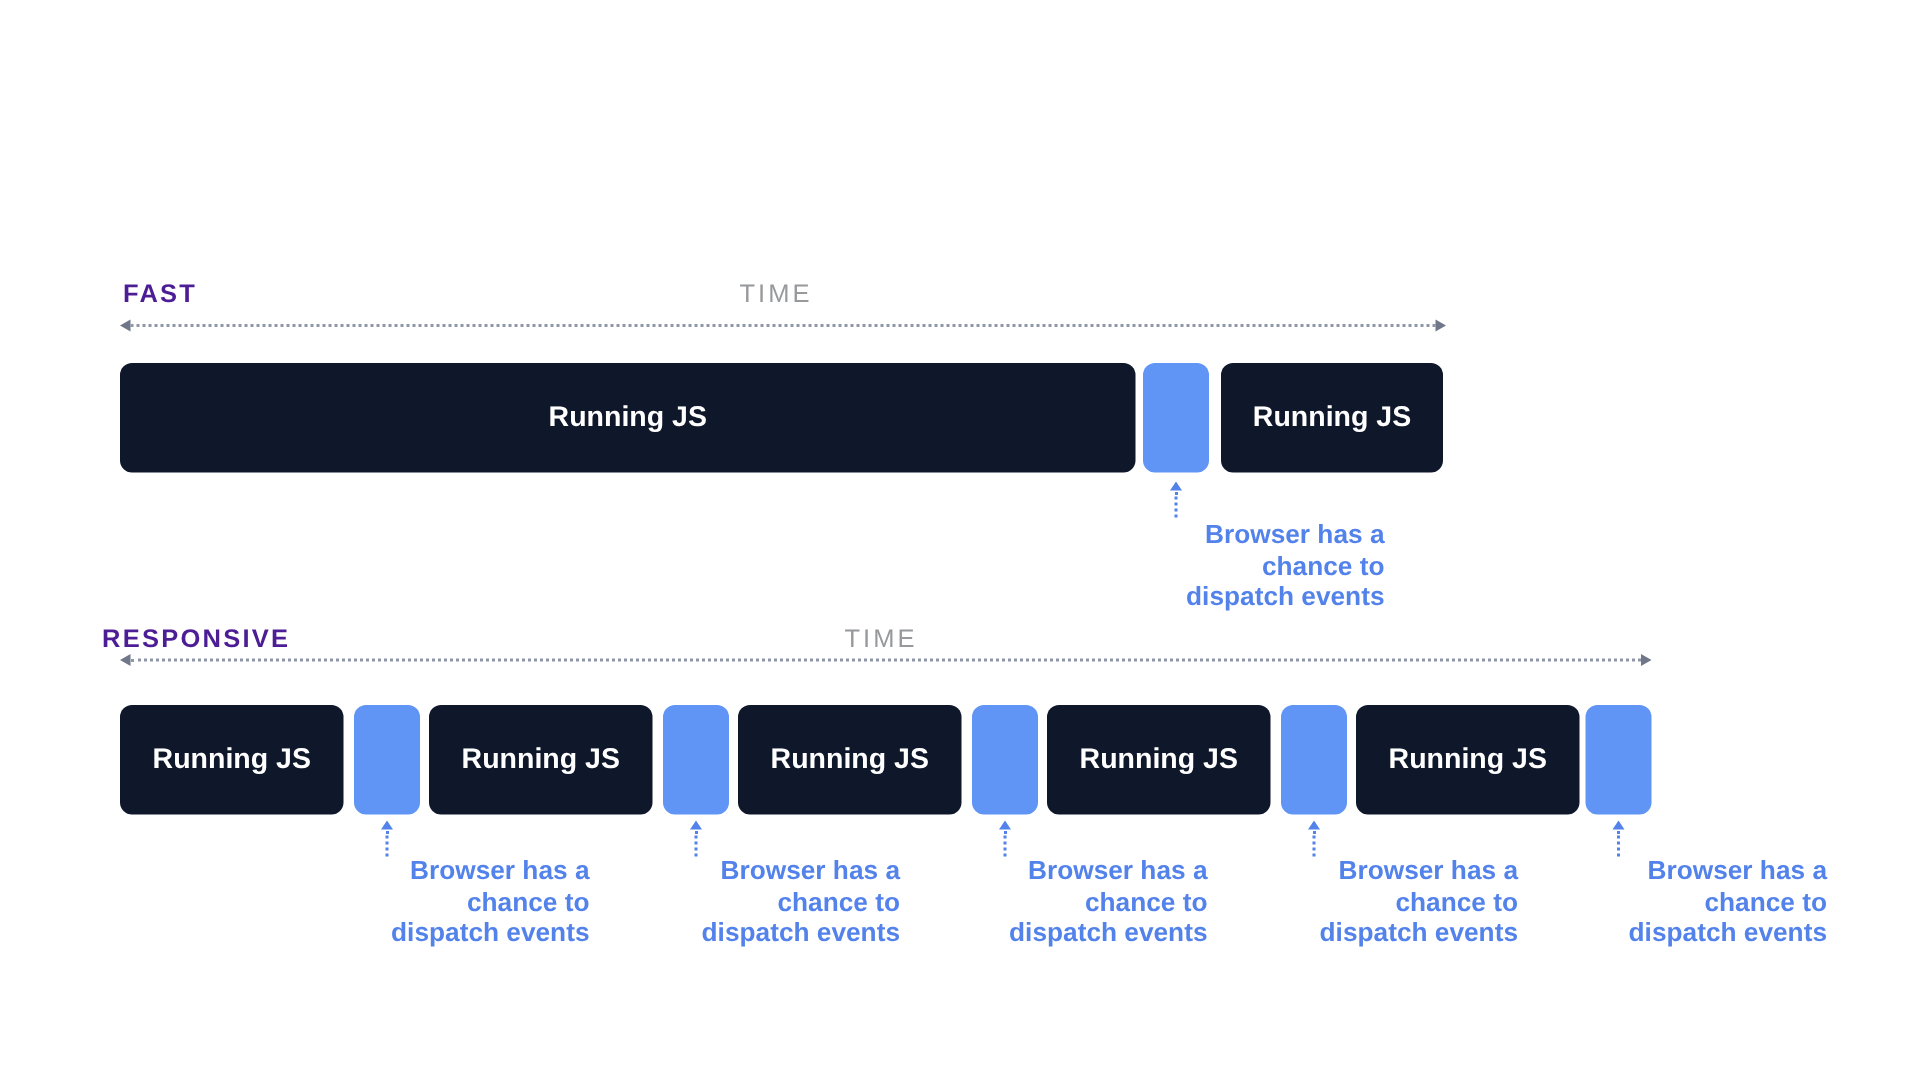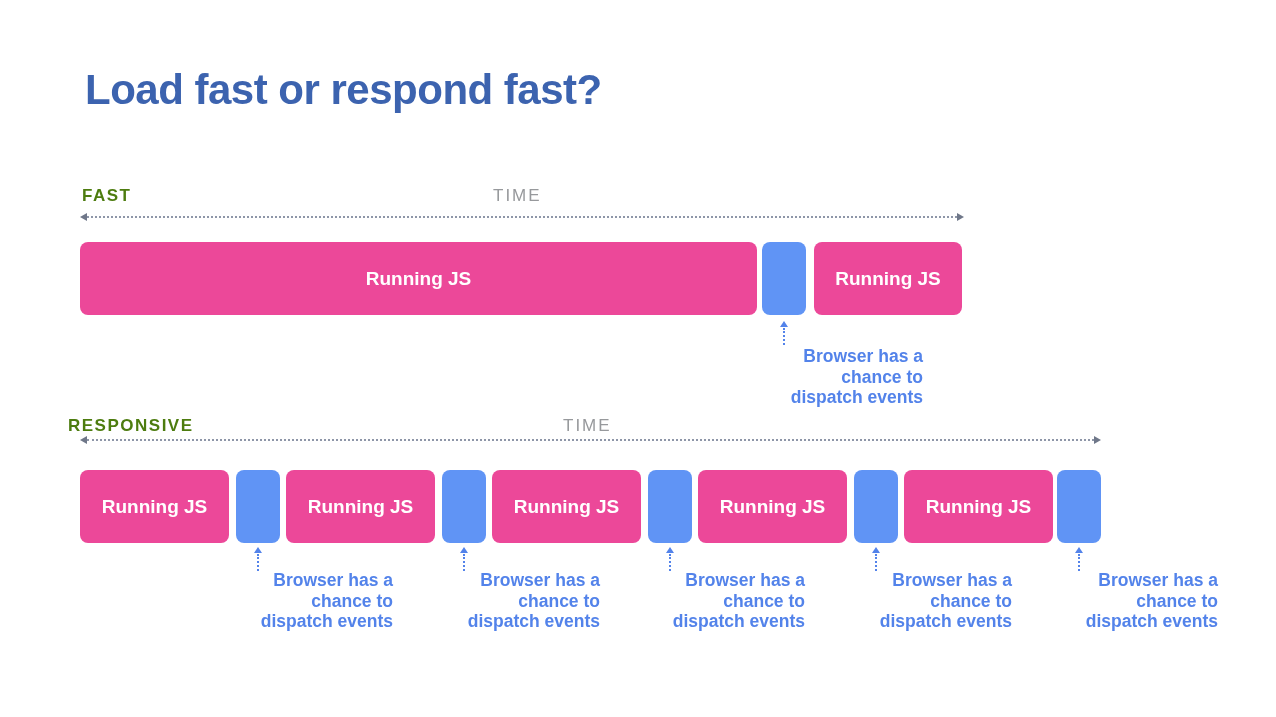--- a/index.html
+++ b/index.html
@@ -18,21 +18,21 @@
     font-size: 42px;
     font-weight: 700;
     letter-spacing: -0.5px;
     color: #3c63af;
   }
   .section-label {
     position: absolute;
     font-size: 17px;
     font-weight: 700;
     letter-spacing: 1.5px;
-    color: #4d7c0f;
+    color: #4c1d95;
   }
   .time-label {
     position: absolute;
     font-size: 17px;
     font-weight: 400;
     letter-spacing: 2px;
     color: #97999c;
   }
   .timeline {
     position: absolute;
@@ -53,21 +53,21 @@
   }
   .arrowhead-right {
     width: 0; height: 0;
     border-top: 4px solid transparent;
     border-bottom: 4px solid transparent;
     border-left: 7px solid #6f7789;
   }
   .js-block {
     position: absolute;
     height: 73px;
-    background: #ec4899;
+    background: #0f172a;
     border-radius: 8px;
     display: flex;
     align-items: center;
     justify-content: center;
     color: #ffffff;
     font-size: 19px;
     font-weight: 700;
   }
   .gap-block {
     position: absolute;
@@ -103,21 +103,20 @@
     line-height: 20.5px;
     color: #5383ea;
     text-align: right;
   }
 </style>
 </head>
 <body>
 
 <div id="slide">
 
-  <div class="title">Load fast or respond fast?</div>
 
   <div class="section-label" style="left:82px; top:186px;">FAST</div>
   <div class="time-label" style="left:493px; top:186px;">TIME</div>
 
   <div class="timeline" style="left:80px; top:212px; width:884px;">
     <span class="arrowhead-left"></span>
     <span class="timeline-line"></span>
     <span class="arrowhead-right"></span>
   </div>
 

